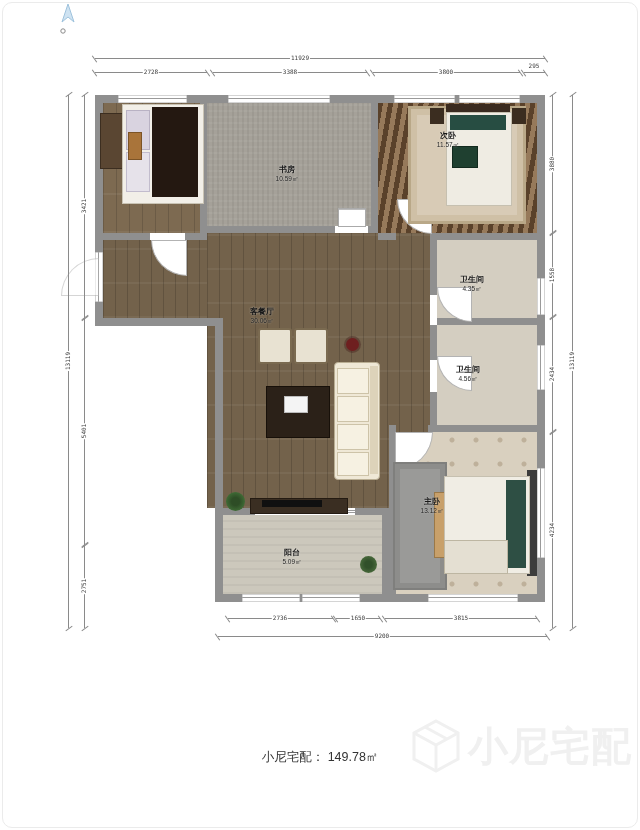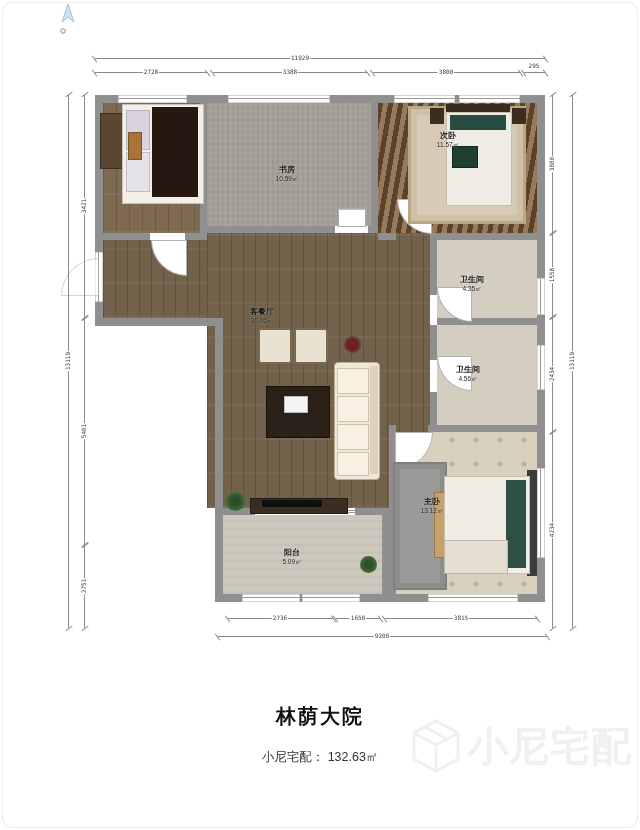--- a/index.html
+++ b/index.html
@@ -208,24 +208,23 @@
   <span class="dlab v" style="left:552px;top:164px">3880</span>
   <div class="dv" style="left:552px;top:233px;height:84px"></div>
   <span class="dlab v" style="left:552px;top:275px">1558</span>
   <div class="dv" style="left:552px;top:317px;height:115px"></div>
   <span class="dlab v" style="left:552px;top:374px">2434</span>
   <div class="dv" style="left:552px;top:432px;height:196px"></div>
   <span class="dlab v" style="left:552px;top:530px">4234</span>
   <div class="dv" style="left:572px;top:95px;height:533px"></div>
   <span class="dlab v" style="left:572px;top:361px">13119</span>
 
-  <div class="title">林荫大院</div>
   <div class="subtitle">
     <span>小尼宅配：</span>
-    <span>132.63㎡</span>
+    <span>149.78㎡</span>
   </div>
 
   <div class="watermark">
     <svg width="52" height="56" viewBox="0 0 52 56">
       <g fill="none" stroke="#f0f0f0" stroke-width="3">
         <path d="M26 3 L48 15 L48 41 L26 53 L4 41 L4 15 Z"></path>
         <path d="M4 15 L26 27 L48 15"></path>
         <path d="M26 27 L26 53"></path>
         <path d="M15 9 L37 21"></path>
       </g>

